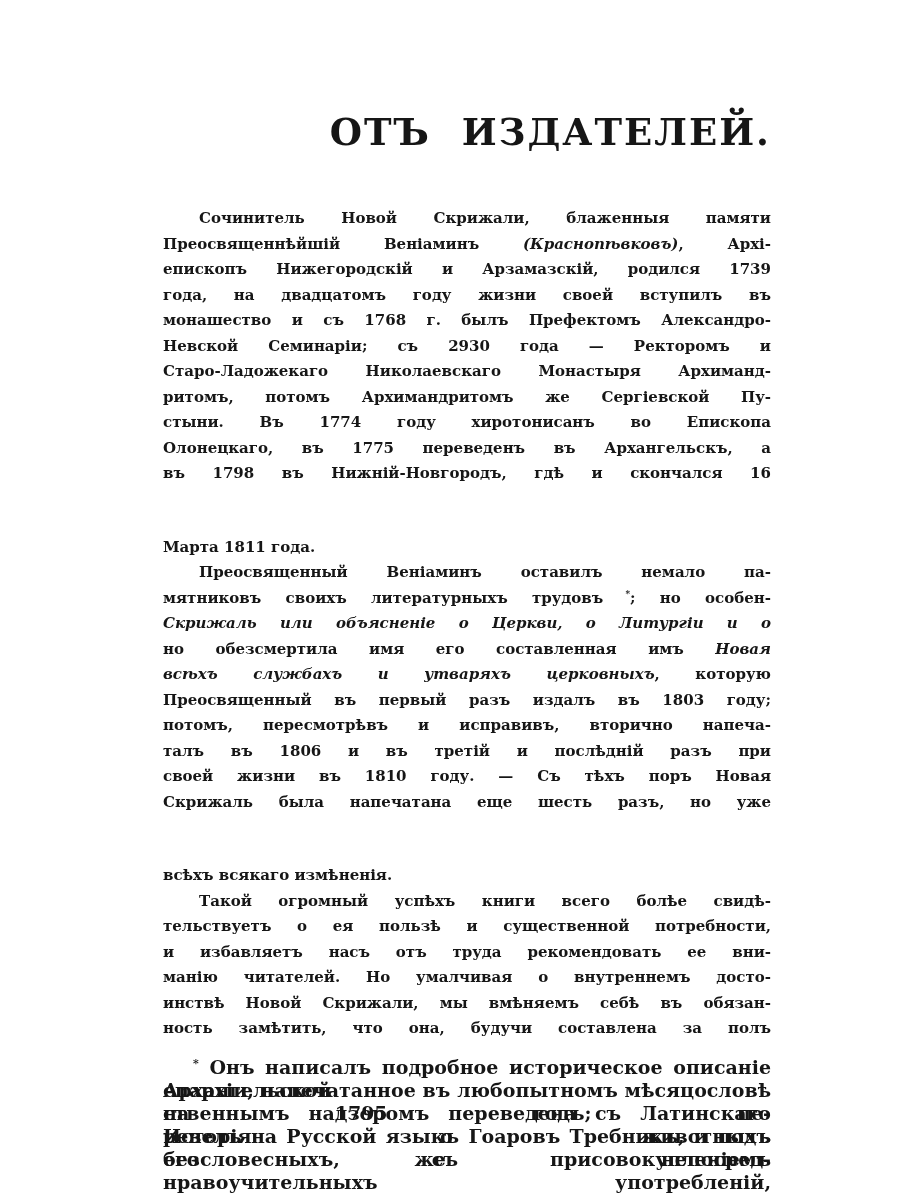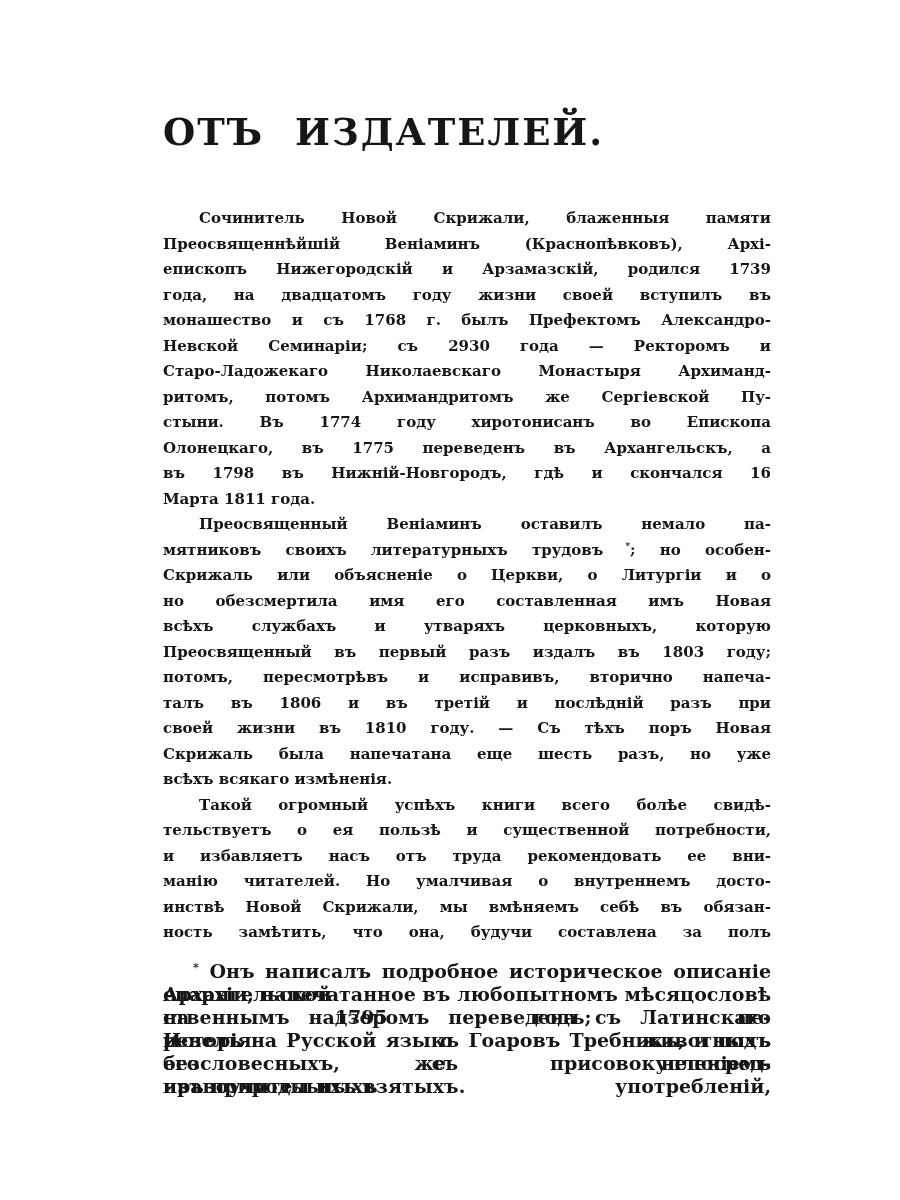--- a/index.html
+++ b/index.html
@@ -16,21 +16,21 @@
     overflow: hidden;
   }
   .page {
     position: absolute;
     left: 163px;
     top: 0;
     width: 608px;
   }
   .doc-title {
     margin-top: 110px;
-    text-align: left;
+    text-align: right;
     font-size: 37px;
     font-weight: bold;
     letter-spacing: 2px;
     word-spacing: 16px;
     line-height: 44px;
     font-family: "DejaVu Serif", "Liberation Serif", serif;
   }
   .body-text {
     margin-top: 52px;
   }
@@ -39,22 +39,22 @@
     font-size: 15px;
     font-weight: bold;
     line-height: 25.5px;
     height: 25.5px;
     text-align: justify;
     text-align-last: justify;
     text-justify: inter-word;
     white-space: normal;
   }
   .line.first { text-indent: 36px; }
-  .line.pl { text-align-last: left; }
-  .it { }
+  .line.pl { text-align-last: left; margin-top: 48px; }
+  .it { font-style: italic; }
   .sup {
     vertical-align: super;
     font-size: 58%;
     line-height: 0;
   }
   .footnote {
     margin-top: 14px;
   }
   .footnote .line {
     font-size: 19px;

